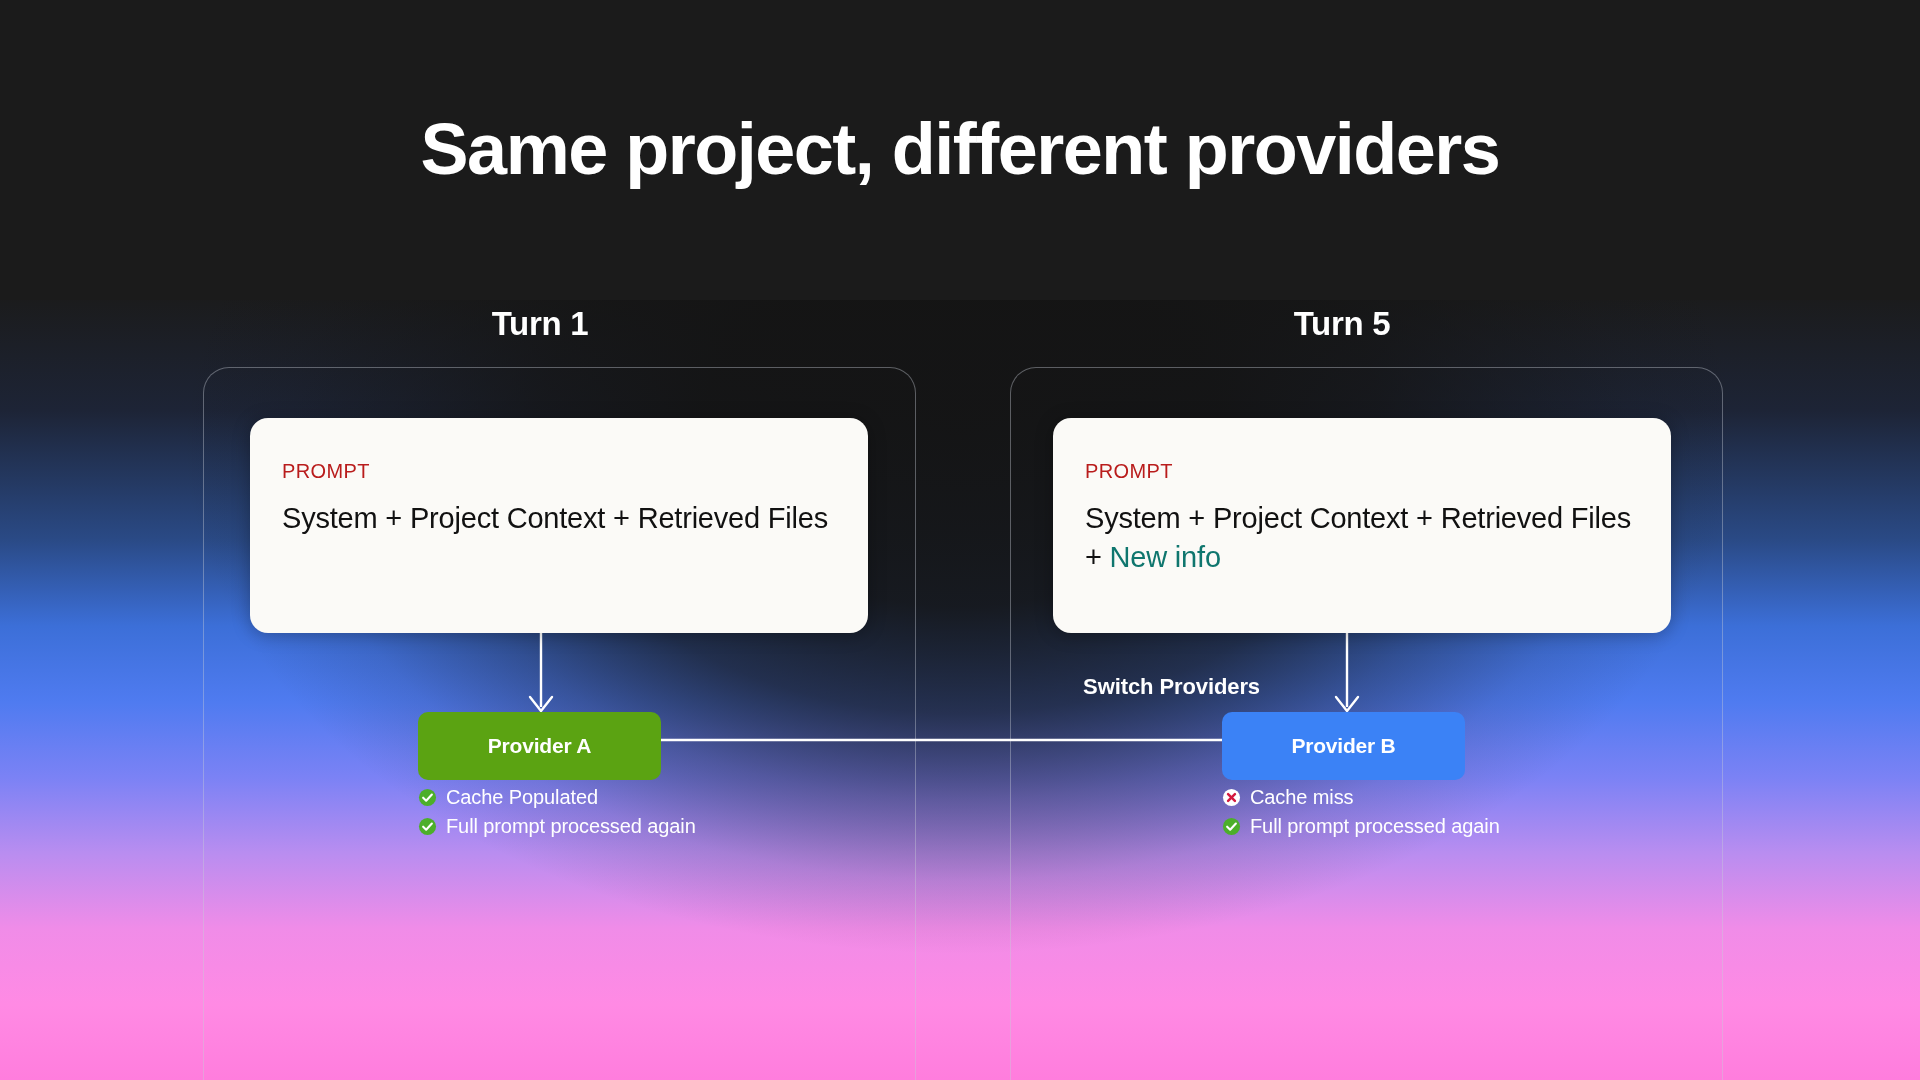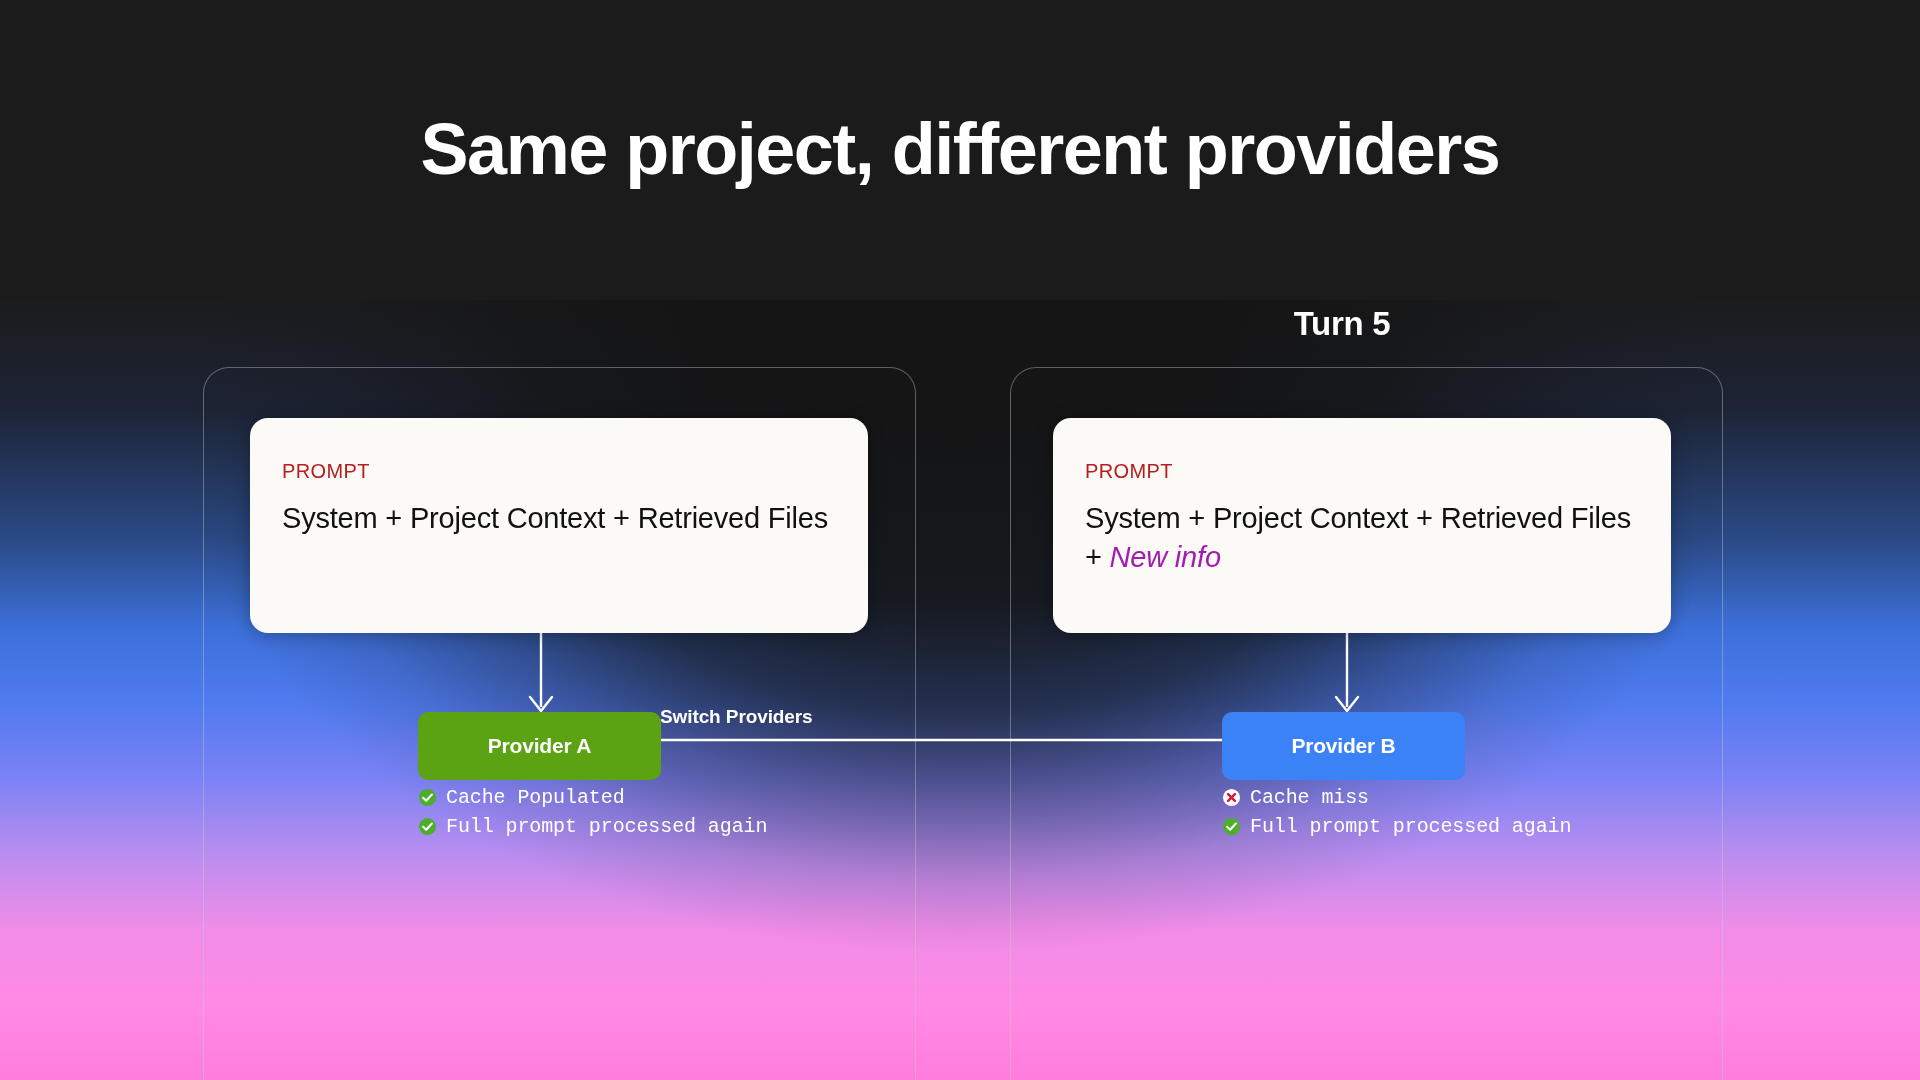--- a/index.html
+++ b/index.html
@@ -111,22 +111,21 @@
     letter-spacing:0.4px;
     margin-bottom:16px;
   }
   .prompt-body {
     color:#111111;
     font-size:29px;
     line-height:1.33;
     letter-spacing:-0.2px;
   }
   .prompt-new {
-    color:#a21caf;
-    font-style:italic;
+    color:#0f766e;
   }
 
   
   .v-arrow {
     position:absolute;
     z-index:6;
   }
   #v-arrow-1 { left:524px; top:633px; }
   #v-arrow-2 { left:1330px; top:633px; }
 
@@ -145,24 +144,24 @@
     font-weight:bold;
     letter-spacing:-0.2px;
     z-index:8;
   }
   #provider-a { left:418px; background:#5ba312; }
   #provider-b { left:1222px; background:#3b82f6; }
 
   
   #switch-label {
     position:absolute;
-    left:660px; top:706px; width:600px;
-    text-align:left;
-    color:#ffffff;
-    font-size:19px;
+    left:660px; top:674px; width:600px;
+    text-align:right;
+    color:#ffffff;
+    font-size:22px;
     font-weight:bold;
     letter-spacing:-0.1px;
     z-index:7;
   }
   #h-arrow {
     position:absolute;
     left:660px; top:722px;
     z-index:5;
   }
 
@@ -173,21 +172,20 @@
   }
   #checklist-1 { left:418px; top:785px; }
   #checklist-2 { left:1222px; top:785px; }
 
   .check-row {
     display:flex;
     align-items:center;
     gap:9px;
     height:25px;
     margin-bottom:4px;
-    font-family:Liberation Mono, monospace;
   }
   .check-row .ctext {
     color:#ffffff;
     font-size:20px;
     letter-spacing:-0.1px;
     white-space:nowrap;
   }
   .ico { flex:0 0 auto; display:block; }
 </style>
 </head>
@@ -197,20 +195,21 @@
 
   <div class="bg-base"></div>
   <div class="bg-vignette"></div>
   <div class="bg-top-solid"></div>
 
   <div class="title">Same project, different providers</div>
 
   <div class="turn-frame" id="turn1-frame"></div>
   <div class="turn-frame" id="turn2-frame"></div>
 
+  <div class="turn-label" id="turn1-label">Turn 1</div>
   <div class="turn-label" id="turn2-label">Turn 5</div>
 
   <div class="prompt-card" id="prompt-card-1">
     <div class="prompt-eyebrow">PROMPT</div>
     <div class="prompt-body"><span>System + Project Context + Retrieved Files</span></div>
   </div>
 
   <div class="prompt-card" id="prompt-card-2">
     <div class="prompt-eyebrow">PROMPT</div>
     <div class="prompt-body"><span>System + Project Context + Retrieved Files + </span><span class="prompt-new">New info</span></div>

